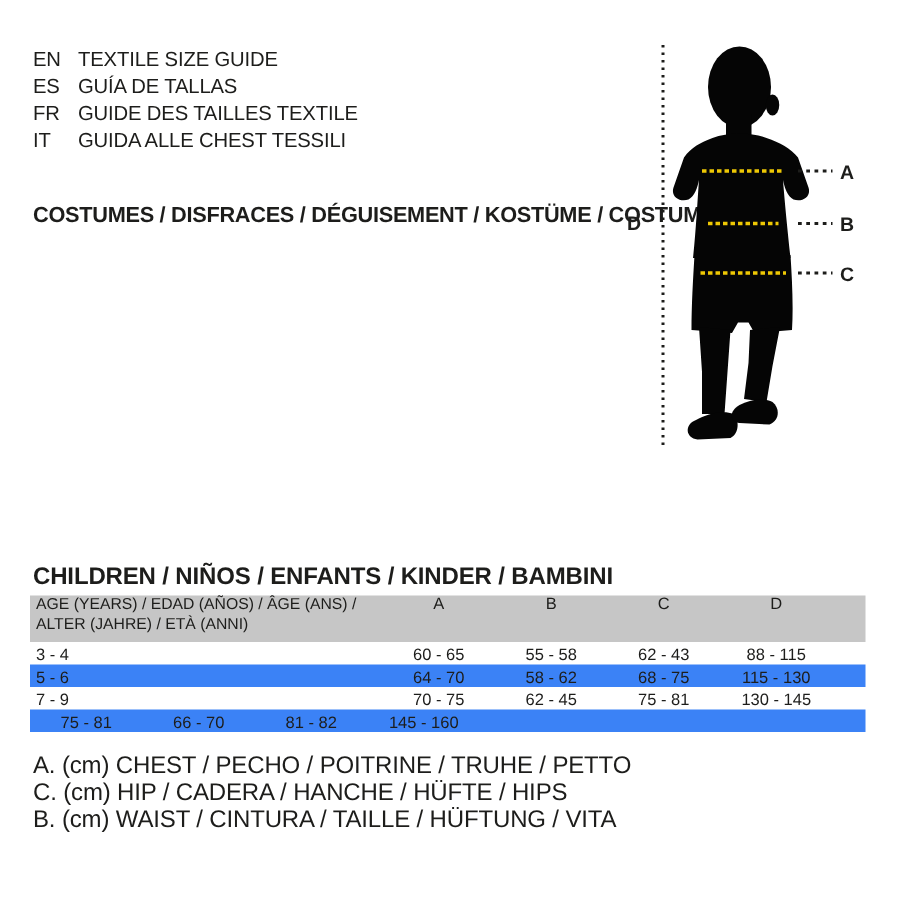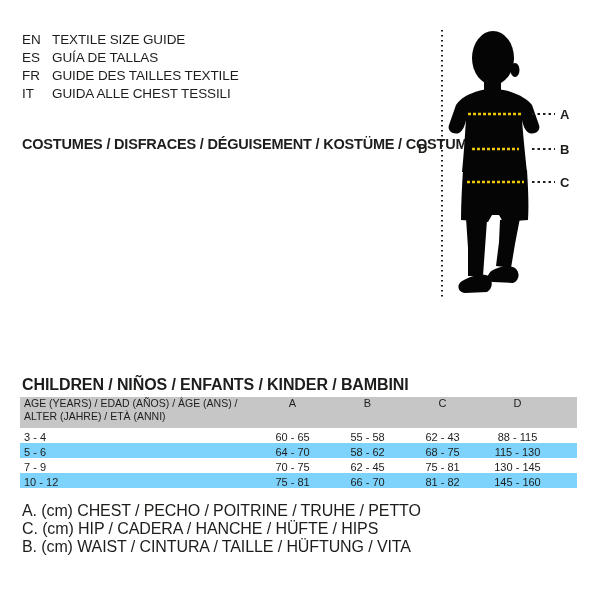--- a/index.html
+++ b/index.html
@@ -23,21 +23,21 @@
   
   .table-title{position:absolute;left:22px;top:376px;font-size:16px;font-weight:bold;letter-spacing:-0.1px;}
   .size-table{position:absolute;left:20px;top:397px;width:557px;font-size:11px;}
   .t-row{display:flex;align-items:flex-end;}
   .t-head{background:#c6c6c6;height:31px;align-items:flex-start;}
   .col-age{flex:1 1 auto;padding-left:4px;}
   .t-head .col-age{font-size:10.5px;line-height:13px;}
   .col-val{flex:0 0 75px;text-align:center;}
   .t-row{padding-right:22px;}
   .t-data{height:15px;}
-  .t-data.zebra{background:#7dd3fc;}
+  .t-data.zebra{background:#3b82f6;}
 
   
   .footnotes{position:absolute;left:22px;top:502px;}
   .footnote{height:18px;line-height:18px;font-size:16px;letter-spacing:-0.1px;white-space:nowrap;}
 </style>
 </head>
 <body>
 
 <div class="canvas">
 
@@ -123,21 +123,20 @@
       <div class="col-val">115 - 130</div>
     </div>
     <div class="t-row t-data">
       <div class="col-age">7 - 9</div>
       <div class="col-val">70 - 75</div>
       <div class="col-val">62 - 45</div>
       <div class="col-val">75 - 81</div>
       <div class="col-val">130 - 145</div>
     </div>
     <div class="t-row t-data zebra">
-      <div class="col-age">10 - 12</div>
       <div class="col-val">75 - 81</div>
       <div class="col-val">66 - 70</div>
       <div class="col-val">81 - 82</div>
       <div class="col-val">145 - 160</div>
     </div>
   </div>
 
   <div class="footnotes">
     <div class="footnote">A. (cm) CHEST / PECHO / POITRINE / TRUHE / PETTO</div>
     <div class="footnote">C. (cm) HIP / CADERA / HANCHE / HÜFTE / HIPS</div>

